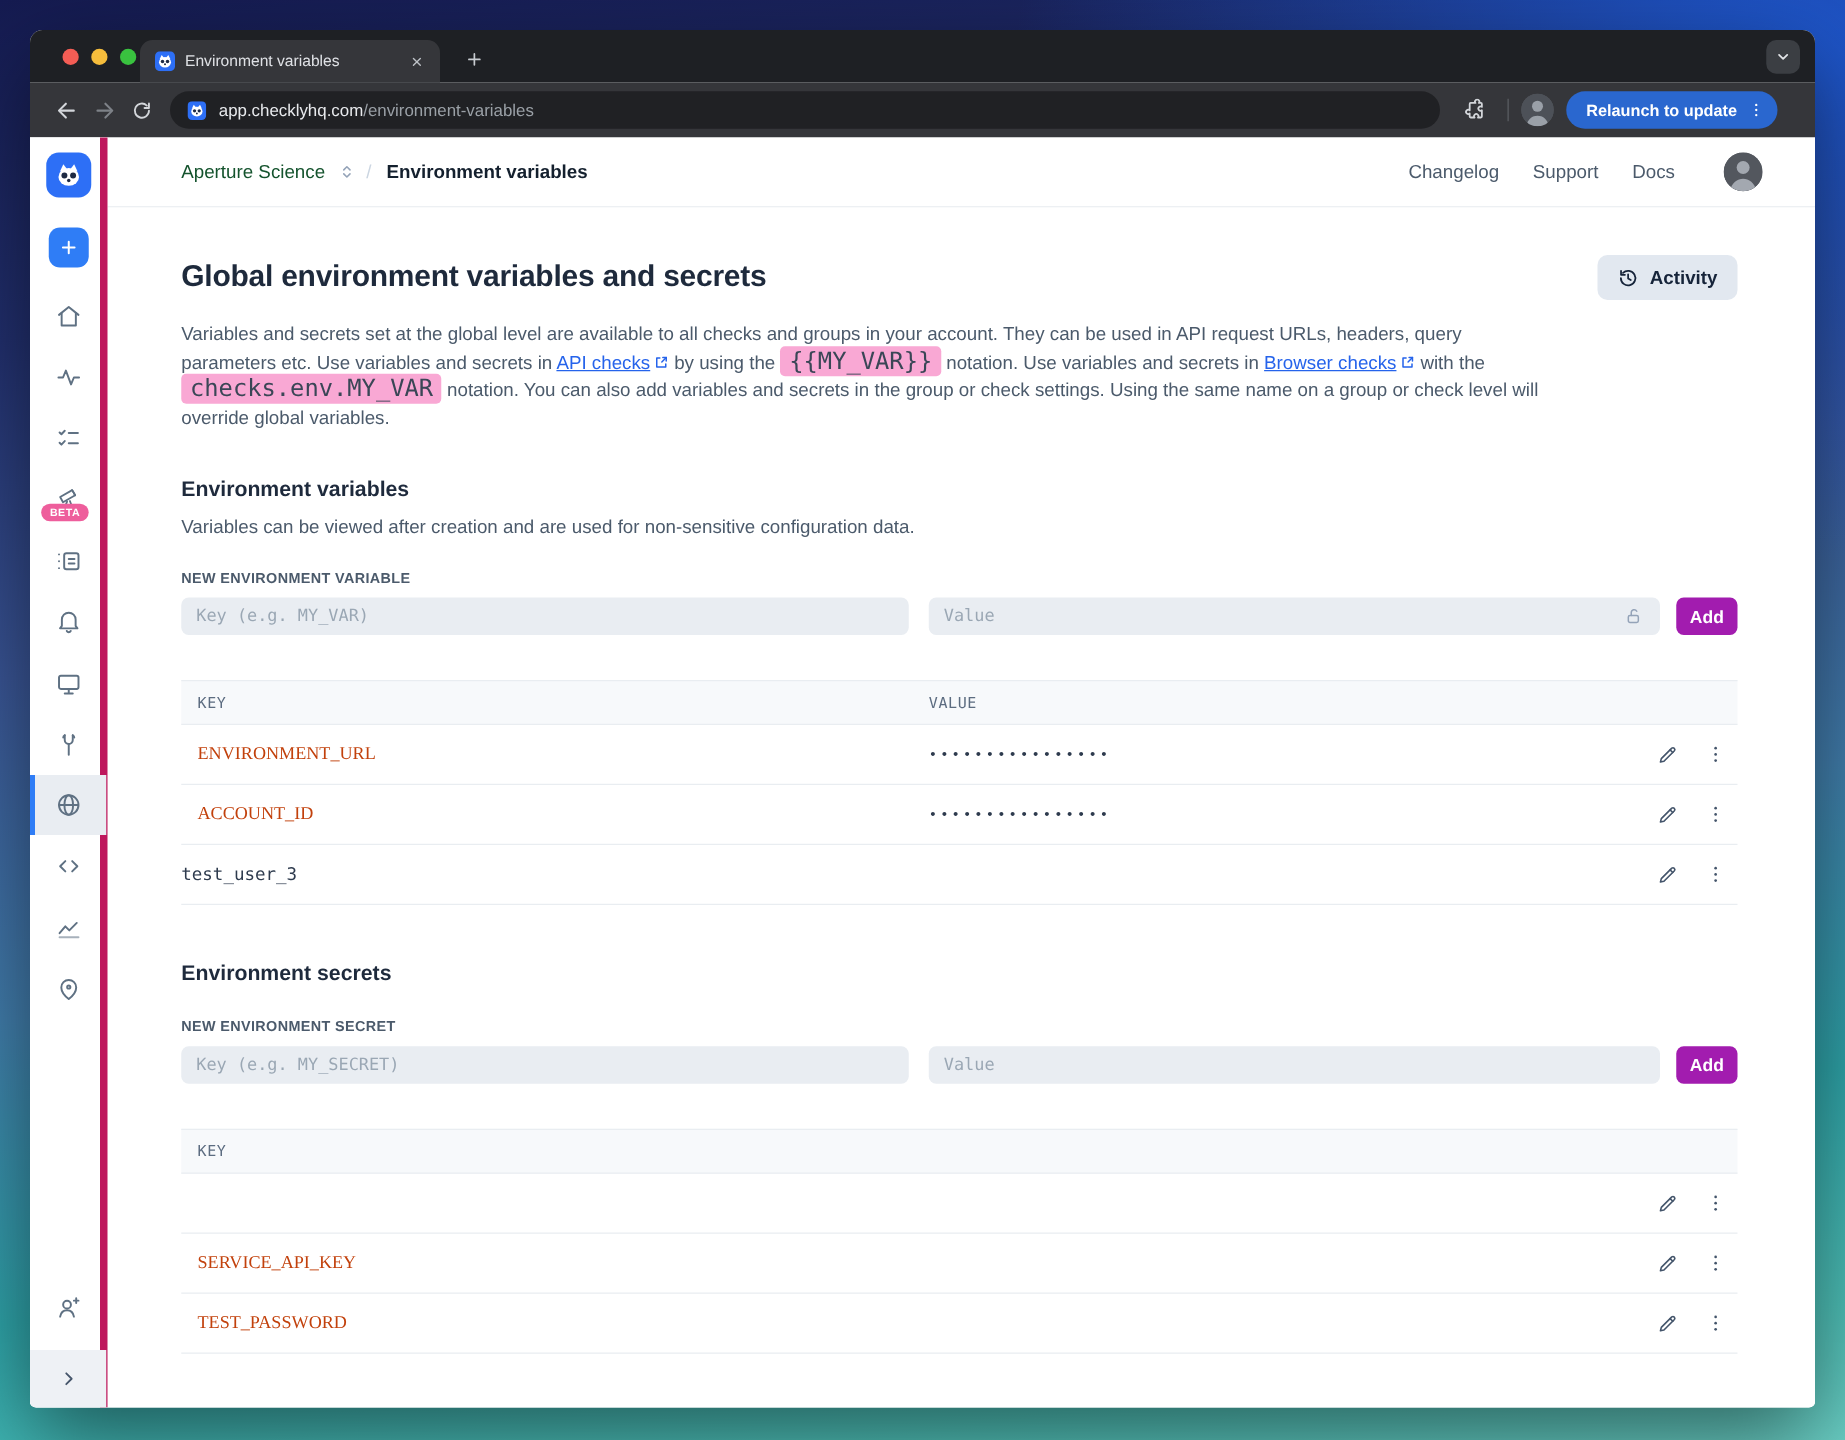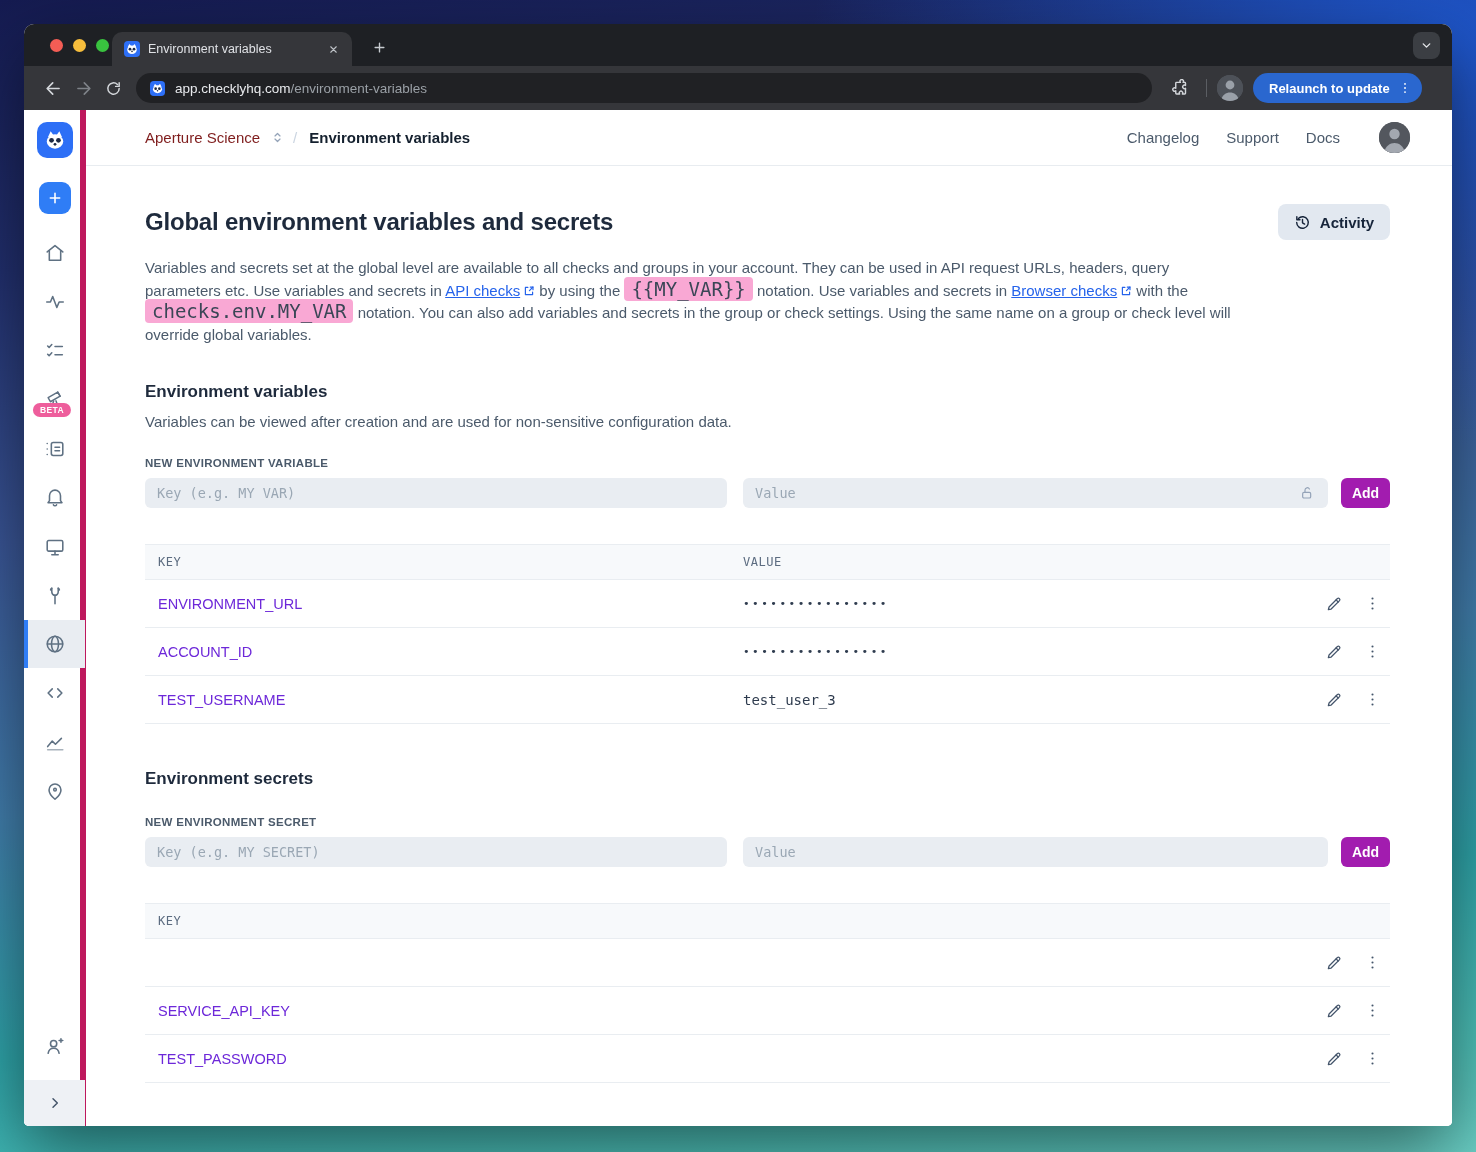--- a/index.html
+++ b/index.html
@@ -57,21 +57,21 @@
   .logo-sq { width:36px; height:36px; border-radius:10px; background:#2d6ff6; display:flex; align-items:center; justify-content:center; }
   .plus-sq { width:32px; height:32px; border-radius:9px; background:#2f7df6; color:#fff; border:none; cursor:pointer;
              display:flex; align-items:center; justify-content:center; }
   .beta-badge { position:absolute; left:50%; transform:translateX(-50%); top:293px; background:#ee5e9c; color:#fff;
                 font-size:8.5px; font-weight:700; letter-spacing:.4px; border-radius:7px; padding:2px 7px; }
   .side-bottom { position:absolute; left:0; bottom:0; width:61px; height:46px; background:#eef1f5;
                  display:flex; align-items:center; justify-content:center; color:#46566b; cursor:pointer; }
 
   .app-main { flex:1; display:flex; flex-direction:column; min-width:0; }
   .app-header { height:56px; flex:none; border-bottom:1px solid #e8ecf0; display:flex; align-items:center; padding:0 42px 0 59px; }
-  .crumb-acct { color:#7f1d1d; font-size:15px; font-weight:500; }
+  .crumb-acct { color:#14532d; font-size:15px; font-weight:500; }
   .crumb-sel { color:#94a3b8; margin:0 8px 0 10px; cursor:pointer; }
   .crumb-div { color:#cbd5e1; font-size:15px; margin-right:12px; }
   .crumb-page { color:#14202e; font-size:15px; font-weight:600; }
   .hdr-nav { margin-left:auto; display:flex; align-items:center; gap:27px; }
   .hdr-link { color:#4b5a6b; font-size:15px; text-decoration:none; cursor:pointer; }
   .avatar-lg { width:31px; height:31px; border-radius:50%; background:#5b5f66; overflow:hidden; margin-left:12px; cursor:pointer; }
 
   
   .content { flex:1; overflow:hidden; padding:0 62px 0 59px; background:#fff; }
   .title-row { margin-top:38px; display:flex; align-items:center; justify-content:space-between; }
@@ -98,21 +98,21 @@
   .add-btn { width:49px; height:30px; margin-left:13px; flex:none; border:none; border-radius:6px;
              background:#a21caf; color:#fff; font-family:inherit; font-size:14px; font-weight:700; cursor:pointer; }
 
   .tbl { margin-top:36px; }
   .thead { height:36px; background:#f7f9fb; border-top:1px solid #e9edf1; border-bottom:1px solid #e9edf1;
            display:flex; align-items:center; }
   .th { font-family:"DejaVu Sans Mono", monospace; font-size:12px; letter-spacing:.5px; color:#5c6c80; }
   .col-key { width:598px; flex:none; padding-left:13px; }
   .col-grow { flex:1; }
   .trow { height:48px; border-bottom:1px solid #e9edf1; display:flex; align-items:center; }
-  .td-key { font-family:Liberation Sans, sans-serif; font-size:14.5px; color:#6d28d9; }
+  .td-key { font-family:Liberation Serif, serif; font-size:14.5px; color:#c2410c; }
   .td-val { font-family:"DejaVu Sans Mono", monospace; font-size:14px; color:#2e3b4e; }
   .td-val.masked { font-size:11px; letter-spacing:2.5px; }
   .row-actions { margin-left:auto; display:flex; align-items:center; gap:17px; padding-right:7px; }
   .act-btn { background:none; border:none; color:#44556b; cursor:pointer; padding:2px; }
 </style>
 </head>
 <body>
 
 <div class="window">
 
@@ -438,21 +438,20 @@
               <button class="act-btn">
                   <svg width="17" height="17" viewBox="0 0 24 24" fill="currentColor">
                     <circle cx="12" cy="5" r="1.5"></circle>
                     <circle cx="12" cy="12" r="1.5"></circle>
                     <circle cx="12" cy="19" r="1.5"></circle>
                   </svg>
                 </button>
             </span>
           </div>
           <div class="trow">
-            <span class="td-key col-key">TEST_USERNAME</span>
             <span class="td-val col-grow">test_user_3</span>
             <span class="row-actions">
               <button class="act-btn">
                   <svg width="18" height="18" viewBox="0 0 24 24" fill="none" stroke="currentColor" stroke-width="1.7" stroke-linecap="round" stroke-linejoin="round">
                     <path d="M4.5 19.5l.9-3.6L16.6 4.7a2 2 0 0 1 2.8 2.8L8.2 18.7l-3.7.8z"></path>
                     <path d="M14.8 6.5l2.8 2.8"></path>
                   </svg>
                 </button>
               <button class="act-btn">
                   <svg width="17" height="17" viewBox="0 0 24 24" fill="currentColor">

